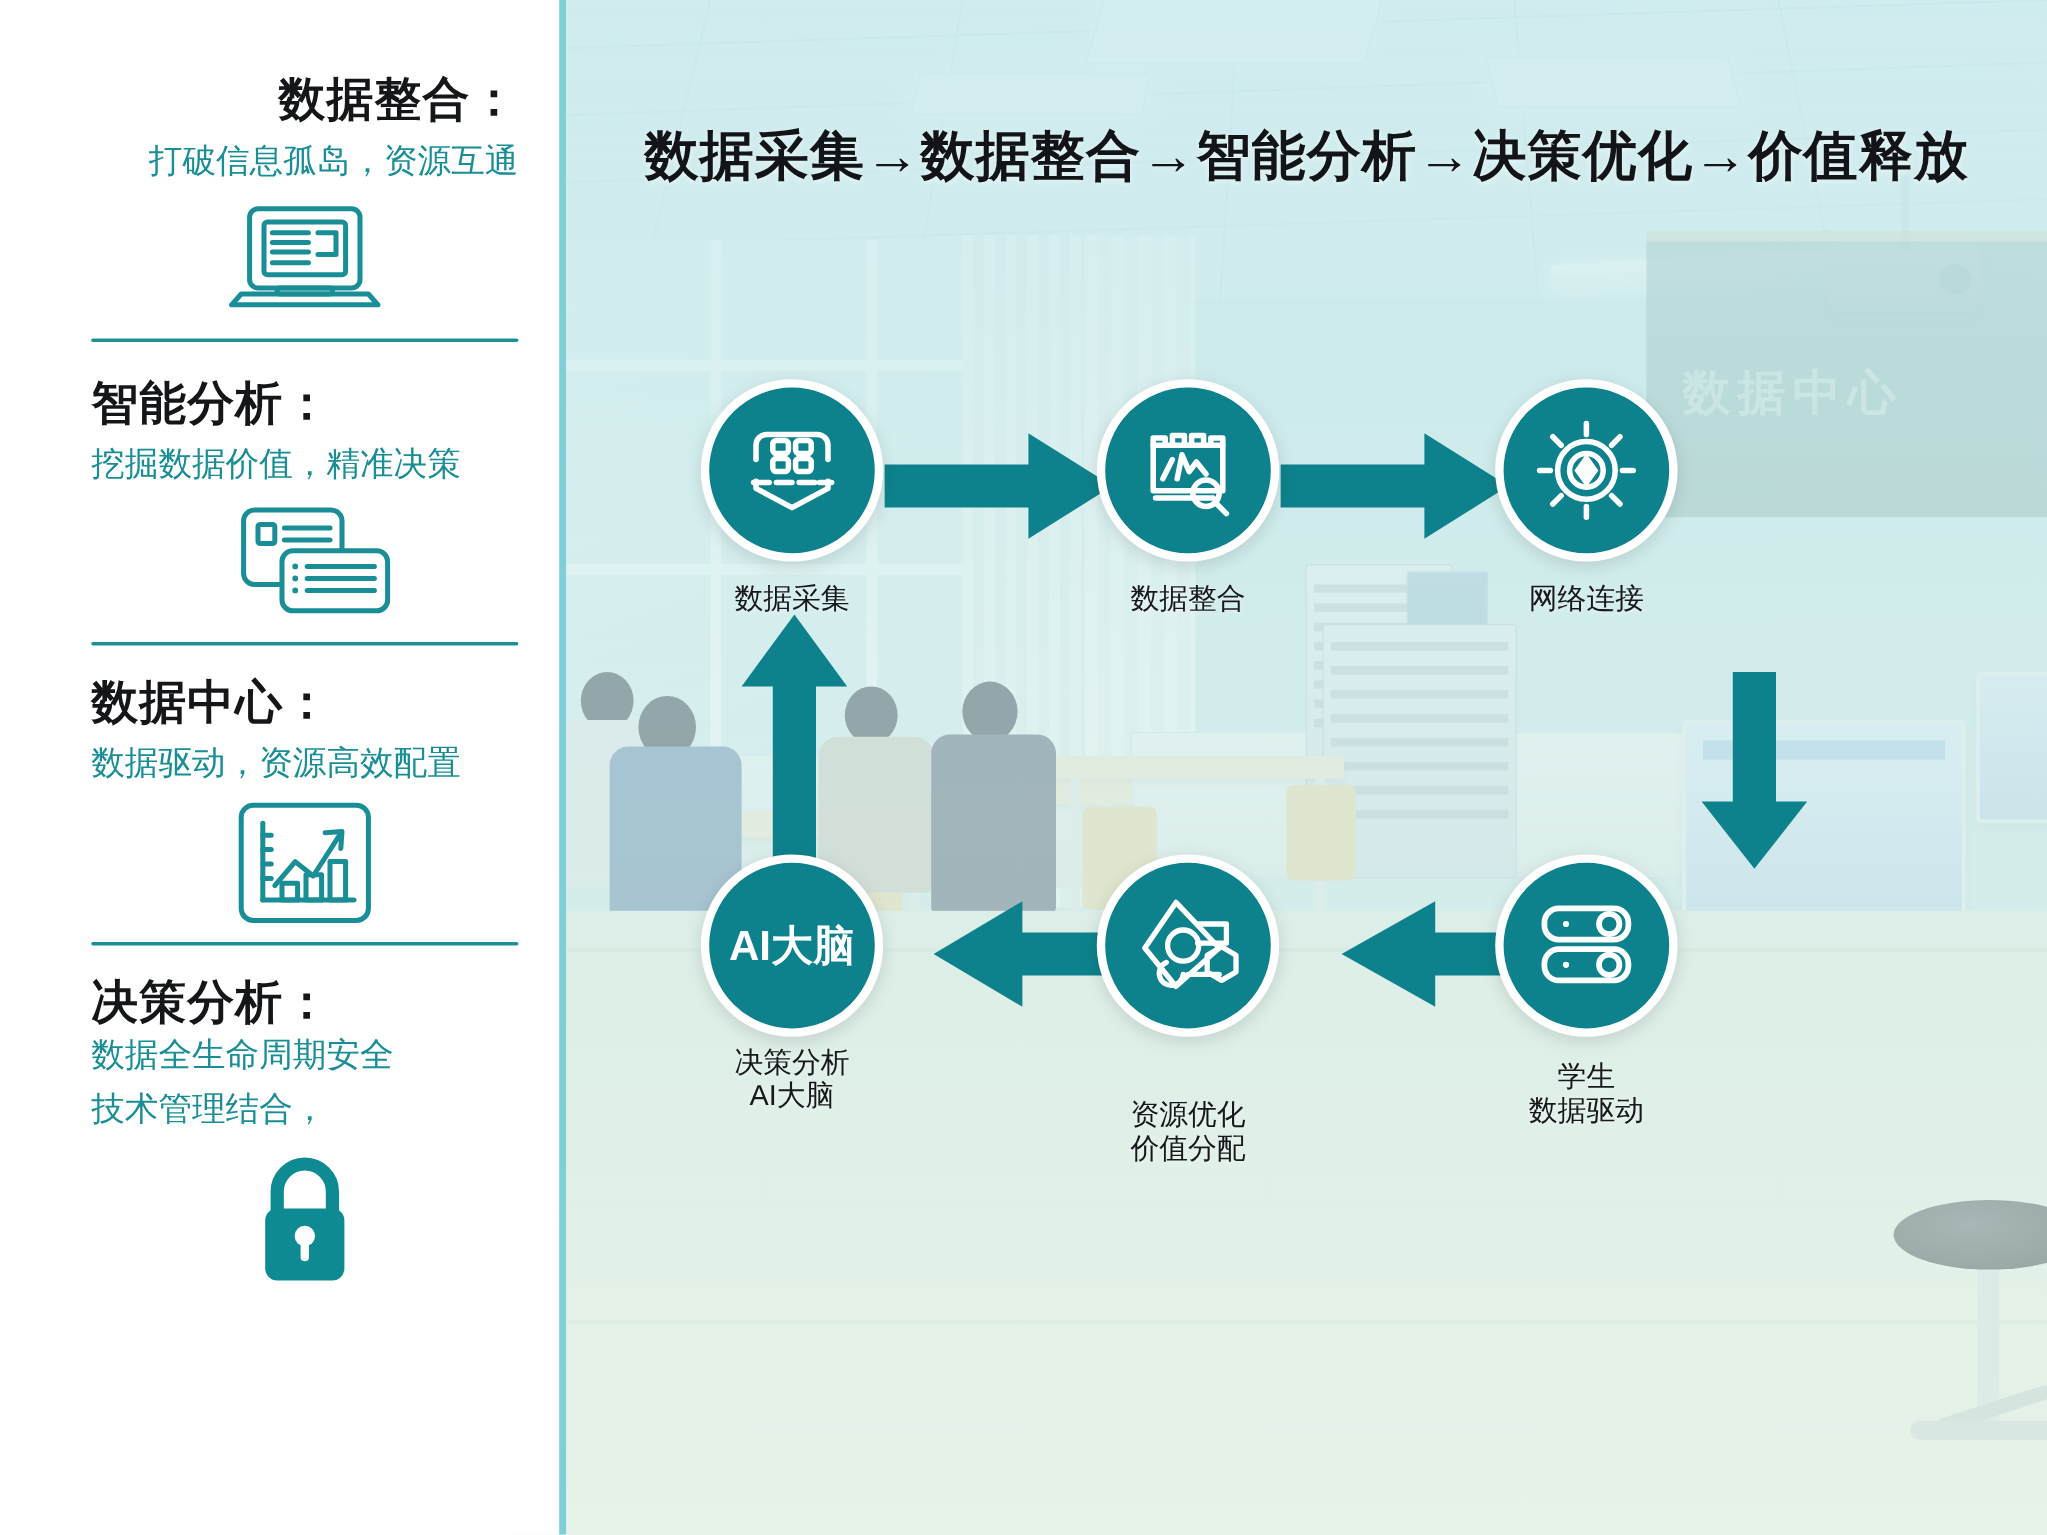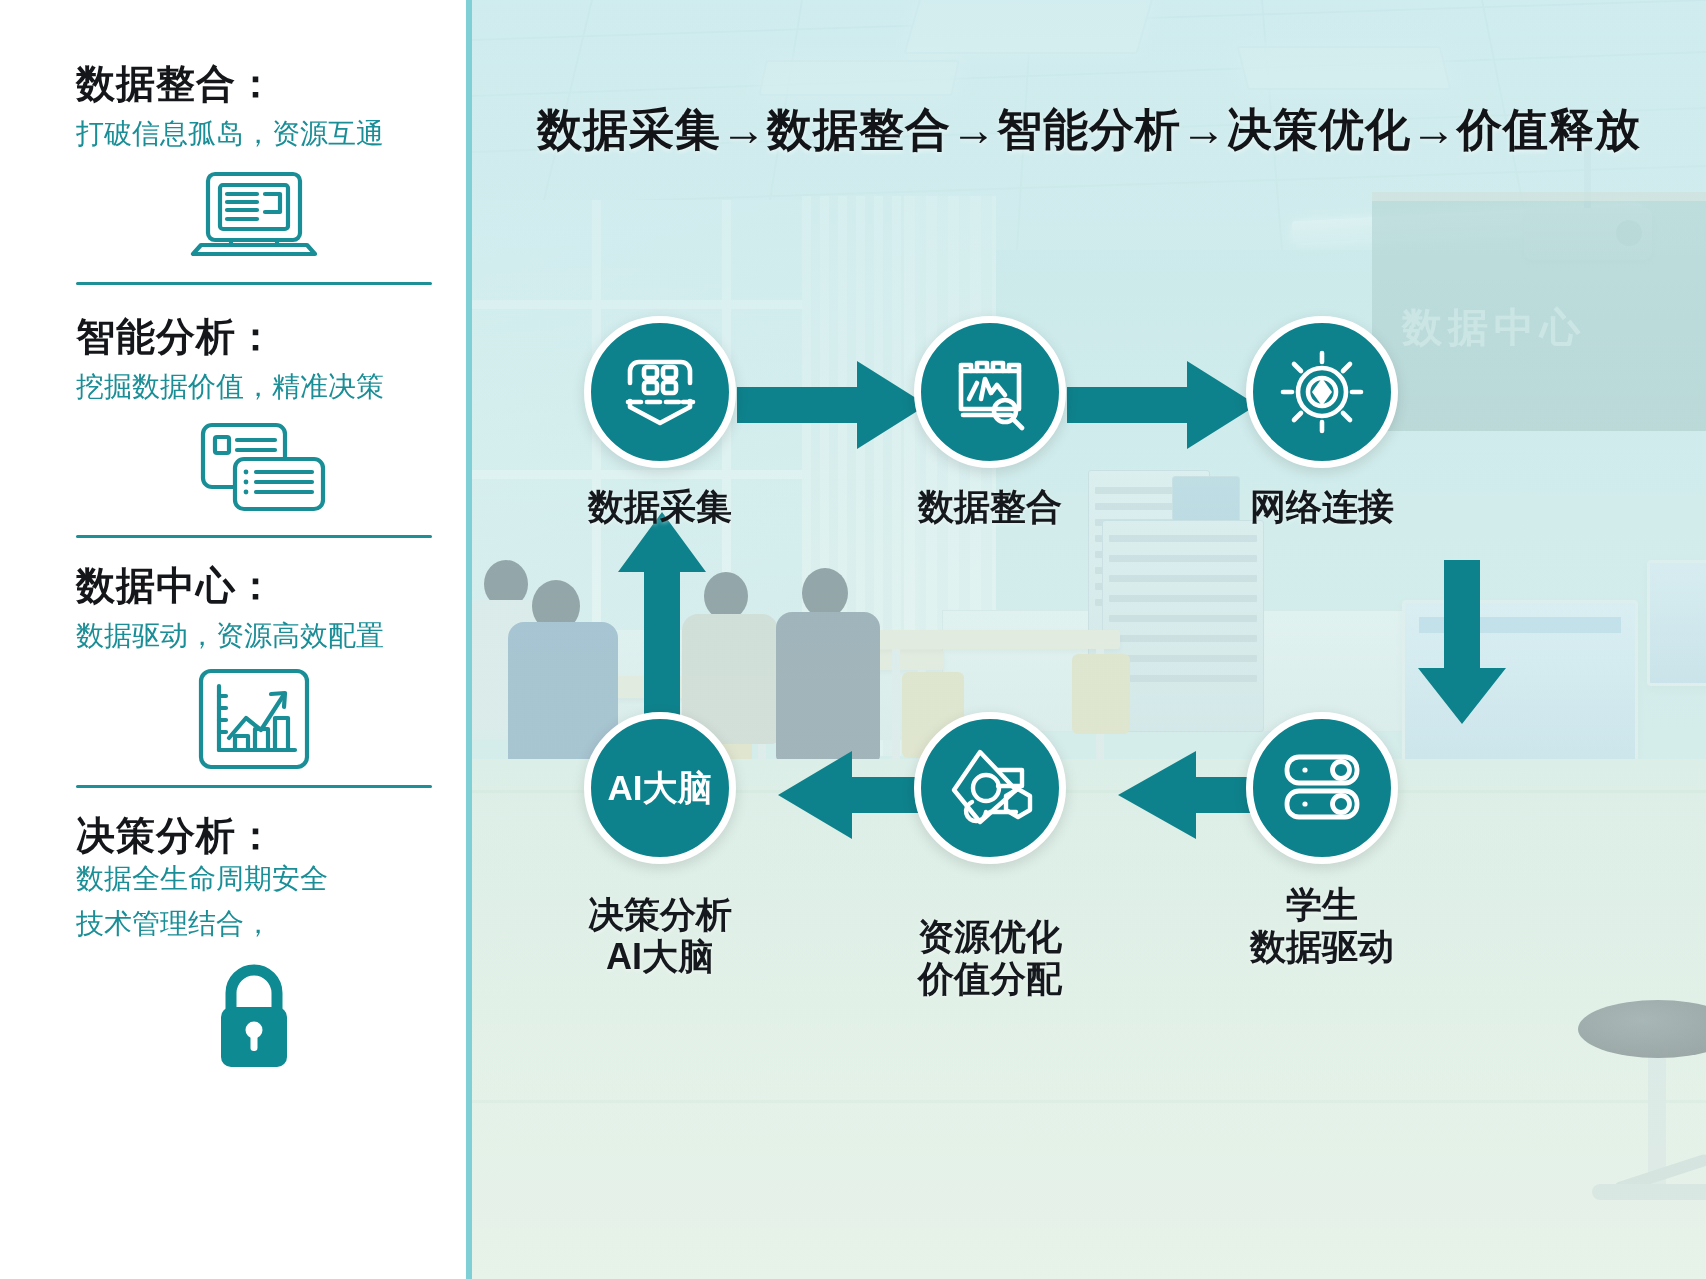--- a/index.html
+++ b/index.html
@@ -29,21 +29,21 @@
     white-space:nowrap;font-weight:500;
   }
   .feature-icon{
     margin-top:14px;display:flex;justify-content:center;align-items:center;
     height:100px;
   }
   .feature-icon.lock{height:118px;}
   .divider{
     height:3px;background:#1c8f97;margin:16px 0 0 0;width:356px;border-radius:2px;
   }
-  .f1{margin-bottom:0px;}
+  .f1{margin-bottom:0px;text-align:right;}
   .f2{margin-top:30px;}
   .f3{margin-top:26px;}
   .f4{margin-top:26px;}
 
   
   .photo{
     position:relative;width:1234px;height:1279px;overflow:hidden;
     background:#cdeaec;
   }
   
@@ -179,21 +179,21 @@
     position:absolute;width:152px;height:152px;border-radius:50%;
     background:#0e828c;border:7px solid #ffffff;box-sizing:border-box;
     display:flex;align-items:center;justify-content:center;
     box-shadow:0 4px 14px rgba(0,0,0,.12);
   }
   .node-text{
     color:#ffffff;font-size:35px;font-weight:bold;letter-spacing:0px;
   }
   .node-label{
     position:absolute;width:260px;text-align:center;
-    font-size:36px;font-weight:bold;color:#15181c;line-height:1.18;
+    font-size:24px;font-weight:normal;color:#15181c;line-height:1.18;
     text-shadow:0 1px 4px rgba(255,255,255,.5);
   }
   .arrow{position:absolute;}
   .teal{fill:#0e828c;}
 </style>
 </head>
 <body>
 
 <div class="page">
 
@@ -485,20 +485,20 @@
         </svg>
       </div>
       <div class="node-label" style="left:388px;top:884px;margin-top:32px;">
         <div>资源优化</div>
         <div>价值分配</div>
       </div>
 
       <div class="node" style="left:112px;top:712px;">
         <span class="node-text">AI大脑</span>
       </div>
-      <div class="node-label" style="left:58px;top:894px;">
+      <div class="node-label" style="left:58px;top:872px;">
         <div>决策分析</div>
         <div>AI大脑</div>
       </div>
 
     </div>
   </div>
 </div>
 
 </body></html>

